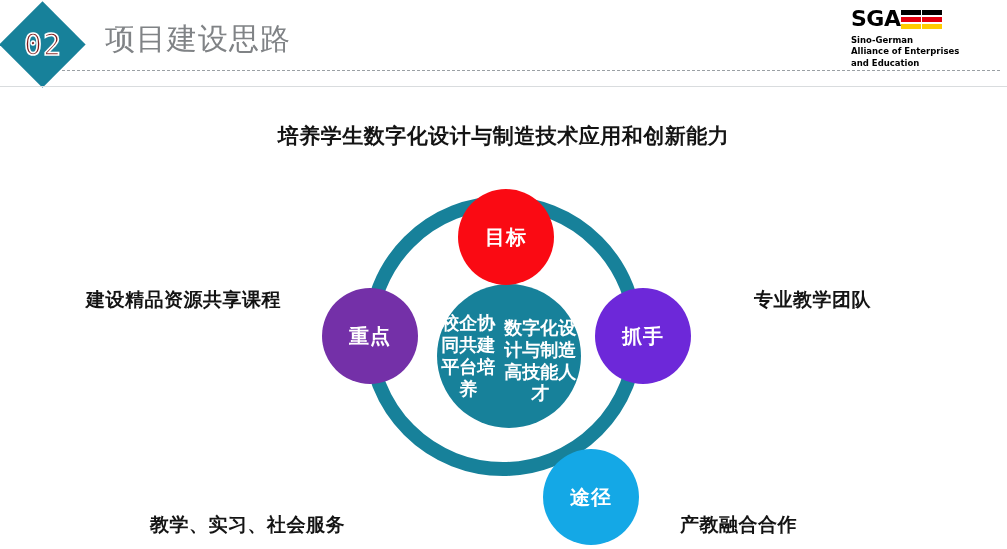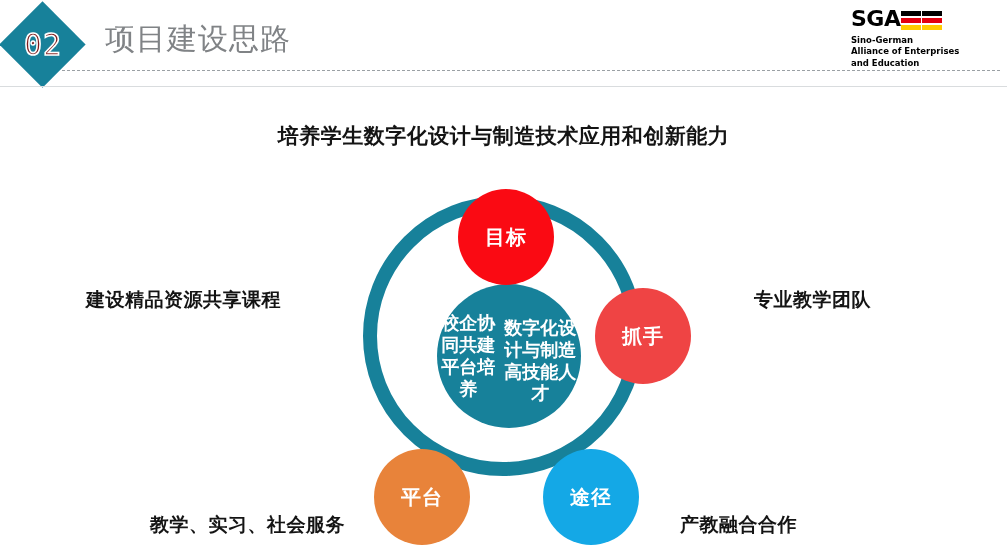--- a/index.html
+++ b/index.html
@@ -83,21 +83,21 @@
 
   
   .logo {
     position: absolute;
     right: 16px;
     top: 8px;
     width: 140px;
   }
   .logo-top {
     display: flex;
-    align-items: center;
+    align-items: flex-start;
     gap: 1px;
   }
   .logo-sga {
     font-family: "DejaVu Sans", sans-serif;
     font-size: 22px;
     font-weight: bold;
     letter-spacing: -0.5px;
     line-height: 1;
     color: #000000;
   }
@@ -244,28 +244,28 @@
     <div class="ring" style="border-color: rgb(23, 129, 154);"></div>
 
     <div class="hub" style="background: rgb(23, 129, 154);">
       <div>校企协同共建平台培养</div>
       <div class="hub-line2">数字化设计与制造高技能人才</div>
     </div>
 
     <div class="node node-target" style="background: rgb(250, 10, 19);">
       <span>目标</span>
     </div>
-    <div class="node node-handle" style="background: #ef4444;">
+    <div class="node node-handle" style="background: #6d28d9;">
       <span>抓手</span>
     </div>
     <div class="node node-path" style="background: rgb(20, 168, 230);">
       <span>途径</span>
     </div>
-    <div class="node node-platform" style="background: rgb(232, 131, 58);">
-      <span>平台</span>
+    <div class="node node-focus" style="background: rgb(116, 48, 168);">
+      <span>重点</span>
     </div>
 
     <div class="side-label label-left-mid">建设精品资源共享课程</div>
     <div class="side-label label-right-mid">专业教学团队</div>
     <div class="side-label label-left-bot">教学、实习、社会服务</div>
     <div class="side-label label-right-bot">产教融合合作</div>
 
   </div>
 </div>
 

